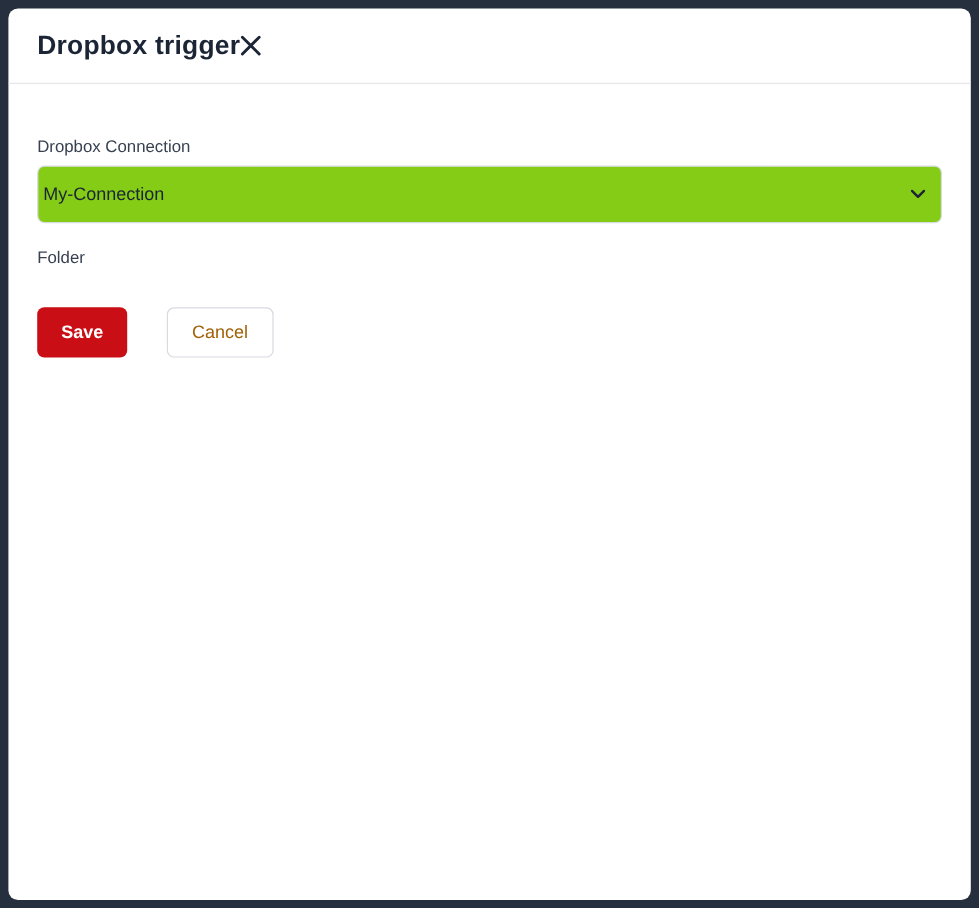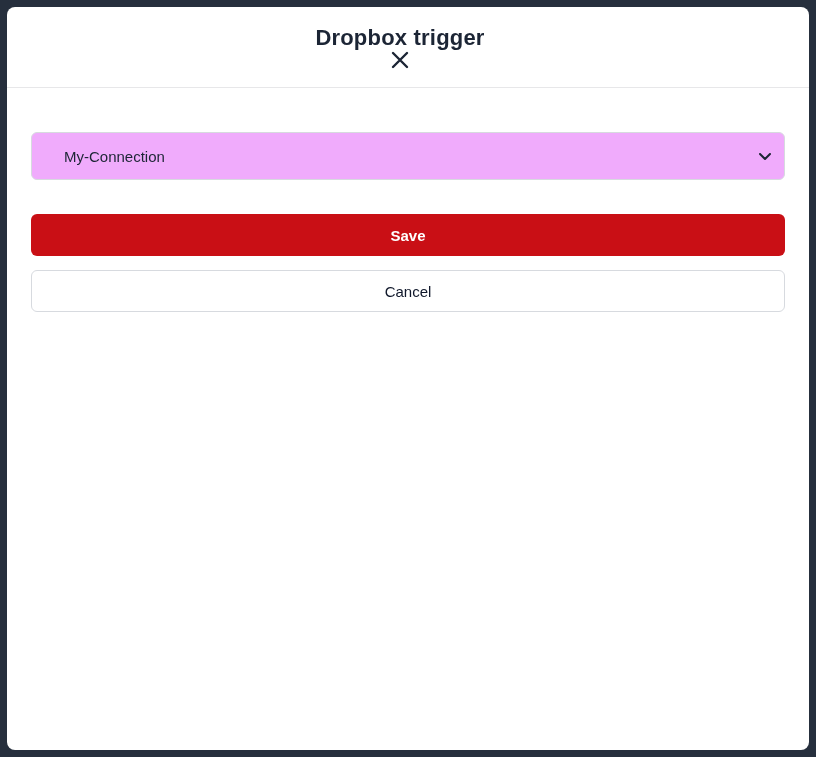--- a/index.html
+++ b/index.html
@@ -1,73 +1,75 @@
 <!DOCTYPE html>
 <html><head>
   <meta charset="utf-8">
   <style>
     * { box-sizing: border-box; margin: 0; padding: 0; }
     html, body { width: 816px; height: 757px; font-family: -apple-system, BlinkMacSystemFont, "Segoe UI", Helvetica, Arial, sans-serif; }
     .outer { width: 816px; height: 757px; background: #262f3d; padding: 7px; }
     .modal { width: 100%; height: 100%; background: #fff; border-radius: 8px; display: flex; flex-direction: column; overflow: hidden; }
-    .header { display: flex; align-items: center; justify-content: space-between; padding: 18px 40px 18px 24px; border-bottom: 1px solid #e7e7e9; flex-direction: column; }
+    .header { display: flex; align-items: center; padding: 18px 40px 18px 24px; border-bottom: 1px solid #e7e7e9; }
     .title { font-size: 22px; font-weight: 700; color: #1c2535; letter-spacing: 0.2px; }
     .close { cursor: pointer; display: inline-flex; align-items: center; justify-content: center; color: #1c2535; }
     .content { padding: 44px 24px 24px 24px; }
     .field { margin-bottom: 20px; }
     .label { font-size: 14px; color: #374151; margin-bottom: 8px; display: block; }
     .select { position: relative; }
     .select select {
       width: 100%;
       height: 48px;
       border: 1px solid #d7dadf;
       border-radius: 6px;
-      padding: 0 40px 0 32px;
+      padding: 0 40px 0 4px;
       font-size: 15px;
       color: #1c2535;
-      background: #f0abfc;
+      background: #84cc16;
       -webkit-appearance: none; -moz-appearance: none; appearance: none;
       cursor: pointer;
     }
     .select .chev { position: absolute; right: 14px; top: 50%; transform: translateY(-50%); pointer-events: none; }
-    .actions { display: flex; gap: 14px; margin-top: 34px; flex-direction: column; }
+    .actions { display: flex; gap: 33px; margin-top: 34px; }
     .btn { border-radius: 6px; height: 42px; padding: 0 20px; font-size: 15px; cursor: pointer; display: inline-flex; align-items: center; justify-content: center; }
     .btn.primary { background: #c90f15; color: #fff; border: none; font-weight: 600; }
-    .btn.secondary { background: #fff; color: #0f172a; border: 1px solid #d7dadf; }
+    .btn.secondary { background: #fff; color: #a16207; border: 1px solid #d7dadf; }
   </style>
 </head>
 <body>
 
 <div class="outer">
   <div class="modal">
     <div class="header">
       <h1 class="title">Dropbox trigger</h1>
       <span class="close">
         <svg width="18" height="18" viewBox="0 0 18 18">
             <path d="M2 2 L16 16 M16 2 L2 16" stroke="#1c2535" stroke-width="2.4" stroke-linecap="round"></path>
           </svg>
       </span>
     </div>
 
     <div class="content">
 
       <div class="field">
+        <label class="label">Dropbox Connection</label>
         <div class="select">
           <select>
             <option>My-Connection</option>
           </select>
           <span class="chev">
             <svg width="12" height="8" viewBox="0 0 12 8">
                 <path d="M1 1 L6 6 L11 1" fill="none" stroke="#1c2535" stroke-width="2" stroke-linecap="round" stroke-linejoin="round"></path>
               </svg>
           </span>
         </div>
       </div>
 
       <div class="field">
+        <label class="label">Folder</label>
       </div>
 
       <div class="actions">
         <button class="btn primary">Save</button>
         <button class="btn secondary">Cancel</button>
       </div>
 
     </div>
   </div>
 </div>

